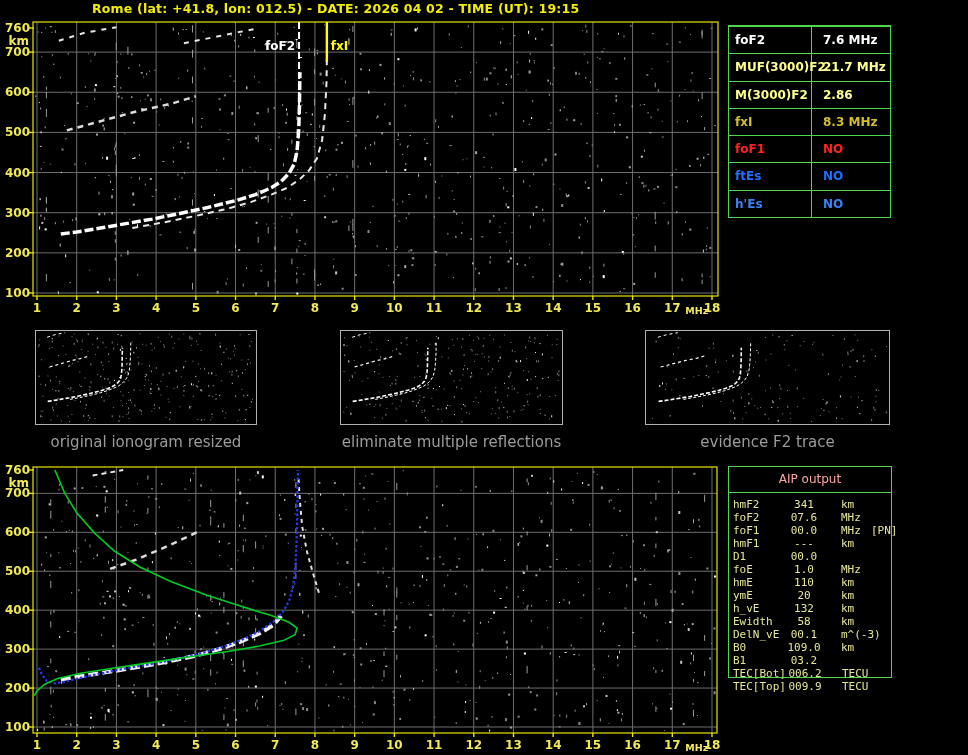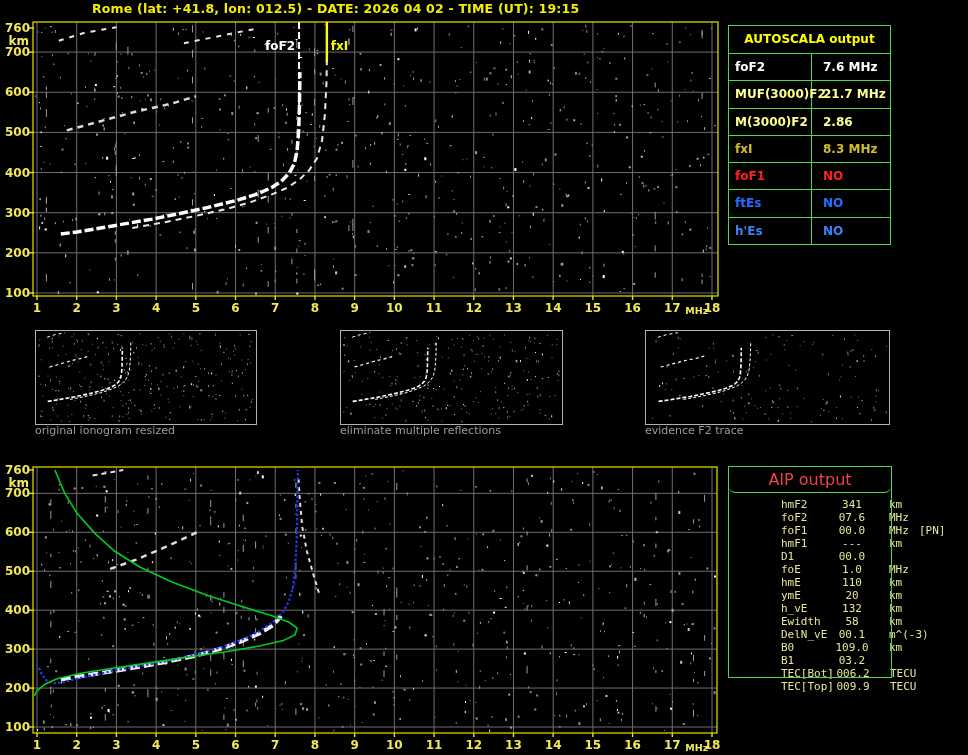--- a/index.html
+++ b/index.html
@@ -16,31 +16,31 @@
   .as-header{height:27px;line-height:27px;text-align:center;color:#ffff00;font-weight:bold;
              font-size:12px;}
   .as-row{display:flex;height:26.3px;border-top:1px solid #4fd64f;font-weight:bold;font-size:12px;}
   .as-param{width:83px;border-right:1px solid #4fd64f;box-sizing:border-box;padding-left:6px;
             line-height:26.3px;white-space:nowrap;}
   .as-value{flex:1;padding-left:11px;line-height:26.3px;white-space:nowrap;}
   
   .thumb{position:absolute;top:330px;height:95px;background:#000;border:1px solid #b2b2b2;
          box-sizing:border-box;}
   .thumb svg{position:absolute;left:0;top:0;}
-  .caption{position:absolute;top:424px;text-align:left;color:#9b9b9b;font-size:11px;}
+  .caption{position:absolute;top:433px;text-align:center;color:#9b9b9b;font-size:15px;}
   
   .aip{position:absolute;left:728px;top:466px;width:164px;}
   .aip-box{position:absolute;left:0;top:0;width:164px;height:212px;border:1px solid #4fd64f;
            box-sizing:border-box;pointer-events:none;z-index:3;}
-  .aip-header{height:27px;line-height:27px;text-align:center;color:#ef4444;font-size:16px;
-              border-bottom:1px solid #4fd64f;box-sizing:border-box;position:relative;z-index:1;border-radius:8px;}
+  .aip-header{height:27px;line-height:27px;text-align:center;color:#fca5a5;font-size:12px;
+              border-bottom:1px solid #4fd64f;box-sizing:border-box;position:relative;z-index:1;}
   .aip-rows{position:relative;z-index:2;padding-top:5px;}
   .aip-row{display:flex;height:13px;line-height:13px;font-family:"DejaVu Sans Mono",monospace;
            font-size:11px;color:#e6e697;white-space:nowrap;}
-  .aip-param{flex:0 0 52px;padding-left:5px;overflow:visible;margin-left:48px;}
+  .aip-param{flex:0 0 52px;padding-left:5px;overflow:visible;}
   .aip-value{flex:0 0 38px;text-align:center;}
   .aip-unit{flex:0 0 30px;margin-left:18px;overflow:visible;}
   .aip-extra{margin-left:0px;}
 </style>
 </head>
 <body>
 
 <div class="screen">
   <div class="title">Rome (lat: +41.8, lon: 012.5) - DATE: 2026 04 02 - TIME (UT): 19:15</div>
 
@@ -848,21 +848,20 @@
       <polyline points="183.9,29.3 219.6,22.0 259.4,14.0" fill="none" stroke="#e6e6e6" stroke-width="2" stroke-dasharray="5 6"></polyline>
       <polyline points="132.3,214.0 164.1,208.3 195.8,201.9 227.6,194.7 251.4,187.9 271.3,180.6 287.1,173.8 299.1,165.8 309.0,156.5 316.9,144.5 322.1,126.4 324.9,100.3 326.5,68.2 326.9,42.1" fill="none" stroke="#e8e8e8" stroke-width="2" stroke-dasharray="6 5"></polyline>
       <polyline points="60.8,220.0 76.7,218.0 100.5,214.0 124.4,209.9 152.1,205.1 179.9,199.5 207.7,193.5 235.5,186.7 255.4,180.6 271.3,173.8 281.2,167.4 289.1,159.3 294.3,149.7 297.1,136.5 298.7,116.4 299.5,90.3 299.9,58.2" fill="none" stroke="#ffffff" stroke-width="3.5" stroke-dasharray="9 3"></polyline>
       <line x1="299.05882352941177" y1="8" x2="299.05882352941177" y2="101" stroke="#ffffff" stroke-width="2" stroke-dasharray="7 3"></line>
       <text x="295.05882352941177" y="36" fill="#ffffff" font-size="12" font-weight="bold" text-anchor="end" font-family="&quot;DejaVu Sans&quot;,sans-serif">foF2</text>
       <line x1="326.85294117647067" y1="8" x2="326.85294117647067" y2="48" stroke="#ffff00" stroke-width="2.4"></line>
       <text x="330.85294117647067" y="36" fill="#ffff00" font-size="12" font-weight="bold" font-family="&quot;DejaVu Sans&quot;,sans-serif">fxI</text>
     </svg>
 
   <div class="as-table">
-    <div class="as-header">AUTOSCALA output</div>
     <div id="as-rows">
         <div class="as-row" style="color: rgb(255, 255, 255);">
           <div class="as-param">foF2</div>
           <div class="as-value">7.6 MHz</div>
         </div>
         <div class="as-row" style="color: rgb(255, 255, 142);">
           <div class="as-param">MUF(3000)F2</div>
           <div class="as-value">21.7 MHz</div>
         </div>
         <div class="as-row" style="color: rgb(255, 255, 142);">

